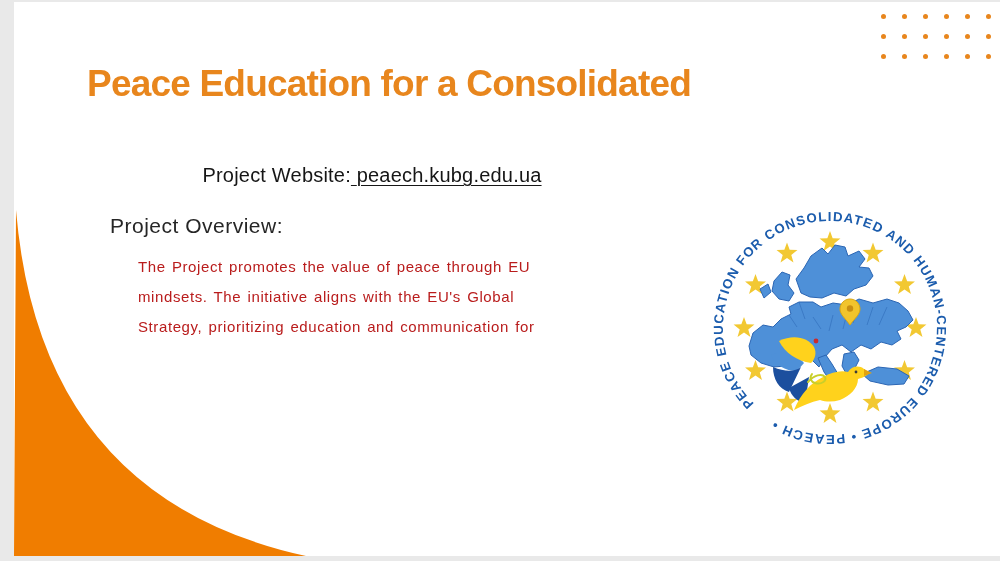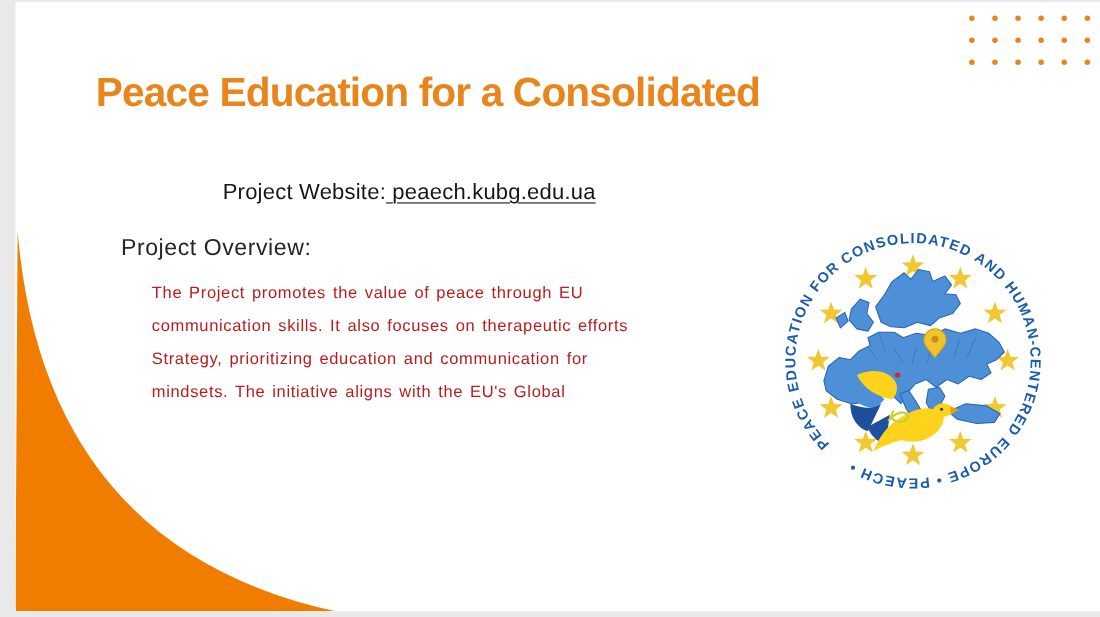--- a/index.html
+++ b/index.html
@@ -63,23 +63,22 @@
     </div>
 
     <div class="website">
       <span>Project Website:</span><span class="website-link">peaech.kubg.edu.ua</span>
     </div>
 
     <div class="overview-heading">Project Overview:</div>
 
     <div class="body-text">
       <div class="body-line">The Project promotes the value of peace through EU</div>
-      <div class="body-line">communication skills. It also focuses on therapeutic efforts</div>
+      <div class="body-line">mindsets. The initiative aligns with the EU's Global</div>
       <div class="body-line">Strategy, prioritizing education and communication for</div>
-      <div class="body-line">mindsets. The initiative aligns with the EU's Global</div>
     </div>
 
     <svg class="logo-svg" viewBox="0 0 258 266" aria-hidden="true">
       <defs>
         <path id="ringPath" d="M53.34,208.66 A107,107 0 1 1 204.66,208.66 A107,107 0 0 1 53.34,208.66" fill="none"></path>
         <path id="star" d="M0,-11 L2.65,-3.64 L10.46,-3.4 L4.28,1.39 L6.47,8.9 L0,4.5 L-6.47,8.9 L-4.28,1.39 L-10.46,-3.4 L-2.65,-3.64 Z" fill="#f2c832"></path>
       </defs>
 
       <g>
         <use href="#star" transform="translate(129,47)"></use>

